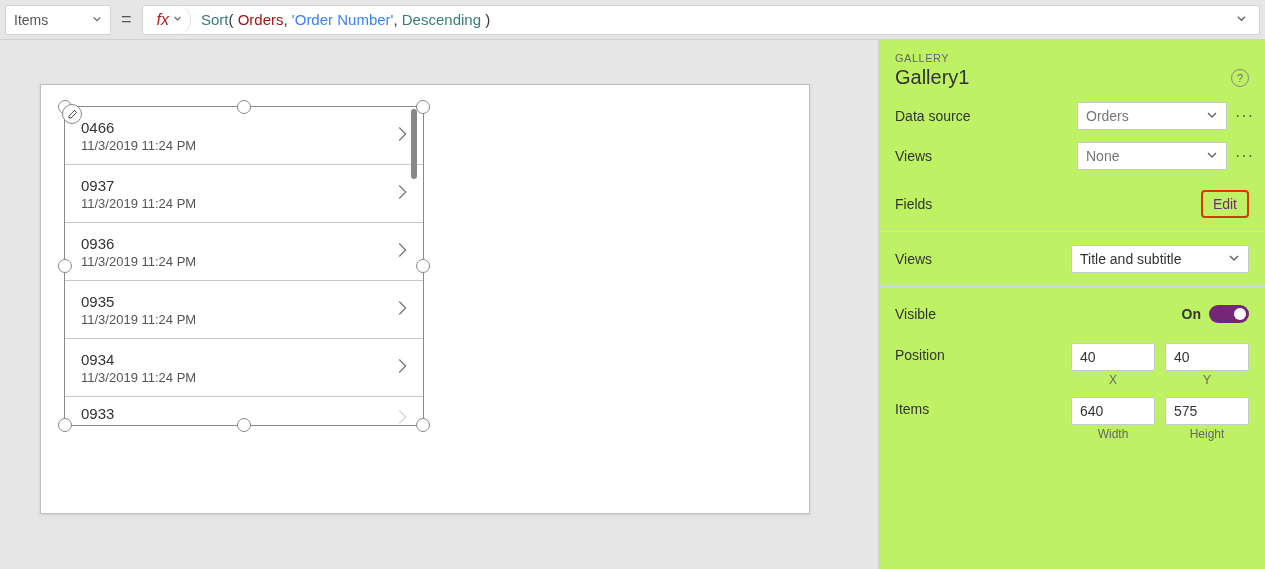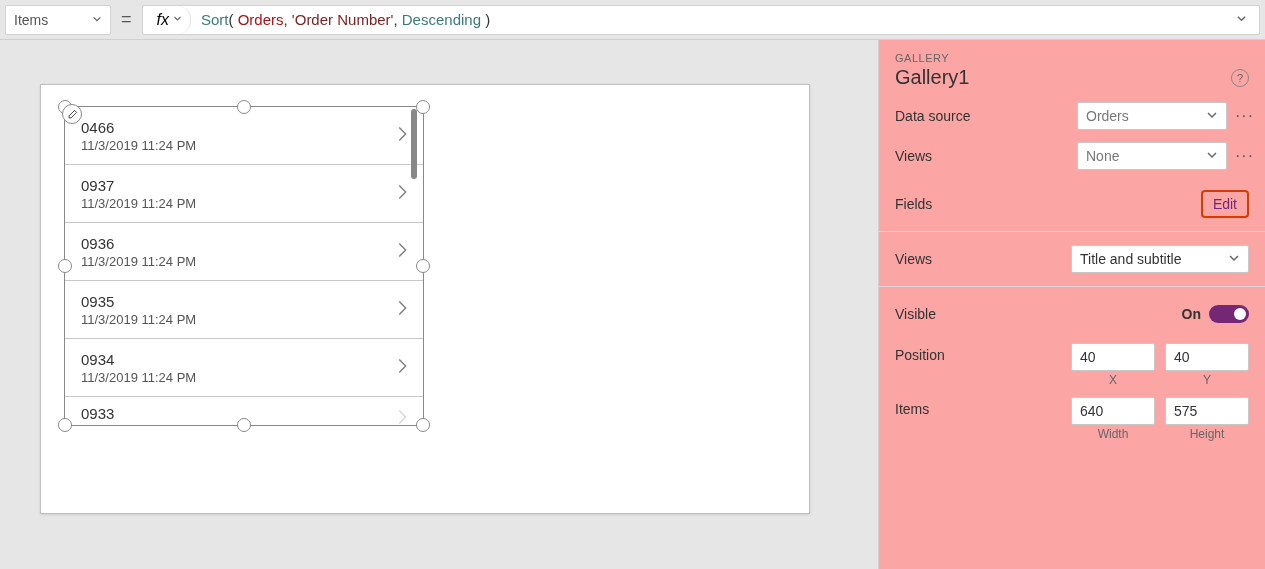--- a/index.html
+++ b/index.html
@@ -4,26 +4,26 @@
 <style>
   * { box-sizing: border-box; margin: 0; padding: 0; font-family: "Segoe UI", -apple-system, sans-serif; }
   body { background: #e6e6e6; width: 1265px; height: 569px; overflow: hidden; color: #323130; font-size: 14px; }
 
   
   .formula-bar { display: flex; align-items: center; height: 40px; background: #e6e6e6; padding: 4px 5px; gap: 6px; border-bottom: 1px solid #d0d0d0; }
   .prop-select { width: 106px; height: 30px; background: #fff; border: 1px solid #d2d2d2; border-radius: 2px; display: flex; align-items: center; justify-content: space-between; padding: 0 8px; color: #555; cursor: pointer; }
   .prop-select .chev { font-size: 11px; color: #666; }
   .eq-sign { font-size: 18px; color: #555; padding: 0 4px; }
   .fx-box { display: flex; align-items: center; flex: 1; height: 30px; background: #fff; border: 1px solid #d2d2d2; border-radius: 2px; }
-  .fx-label { font-style: italic; font-family: Georgia, serif; font-size: 16px; color: #000000; padding: 0 8px 0 14px; display: flex; align-items: center; gap: 4px; border-right: 1px solid #e0e0e0; height: 100%; border-radius: 13px; }
+  .fx-label { font-style: italic; font-family: Georgia, serif; font-size: 16px; color: #b91c1c; padding: 0 8px 0 14px; display: flex; align-items: center; gap: 4px; border-right: 1px solid #e0e0e0; height: 100%; border-radius: 13px; }
   .fx-label .chev { font-size: 10px; color: #666; }
   .formula-text { padding: 0 10px; font-family: Consolas, monospace; font-size: 15px; white-space: pre; flex: 1; }
   .formula-text .fn { color: #3a7a7a; }
   .formula-text .id { color: #a31515; }
-  .formula-text .str { color: #7f1d1d; }
+  .formula-text .str { color: #3b82f6; }
   .formula-text .kw { color: #3a7a7a; }
   .formula-text .plain { color: #333; }
   .fx-expand { padding: 0 12px; color: #666; font-size: 11px; cursor: pointer; }
 
   
   .main { display: flex; height: calc(569px - 40px); }
   .canvas-area { flex: 1; display: flex; align-items: flex-start; justify-content: flex-start; padding: 44px 0 0 40px; }
   .canvas { width: 770px; height: 430px; background: #fff; border: 1px solid #bfbfbf; box-shadow: 0 1px 3px rgba(0,0,0,0.1); position: relative; }
 
   
@@ -51,21 +51,21 @@
   .row:last-child { height: 35px; padding-top: 8px; padding-bottom: 0; align-items: flex-start; }
   .row .texts .title { font-size: 15px; color: #333; }
   .row .texts .sub { font-size: 13px; color: #555; margin-top: 2px; }
   .row .arrow svg { width: 22px; height: 22px; }
   .row .arrow { color: #7c7c7c; }
   .right-short-line { position: absolute; right: 4px; top: 0; width: 6px; height: 70px; background: #888; border-radius: 3px; }
   
   .scroll-track { position: absolute; right: 2px; top: 2px; bottom: 2px; width: 10px; }
 
   
-  .panel { width: 387px; background: #fca5a5; border-left: 1px solid #d0d0d0; display: flex; flex-direction: column; padding: 12px 0 0 0; }
+  .panel { width: 387px; background: #bef264; border-left: 1px solid #d0d0d0; display: flex; flex-direction: column; padding: 12px 0 0 0; }
   .panel-head { padding: 0 16px 0 16px; }
   .panel-label { font-size: 11px; letter-spacing: 0.5px; color: #666; }
   .panel-title-row { display: flex; align-items: center; justify-content: space-between; margin-top: 2px; }
   .panel-title { font-size: 20px; color: #333; }
   .help-icon { width: 18px; height: 18px; border: 1px solid #888; border-radius: 50%; display: flex; align-items: center; justify-content: center; font-size: 11px; color: #666; cursor: pointer; }
 
   .tabs { display: flex; gap: 24px; margin-top: 14px; padding: 0 16px; border-bottom: 1px solid #d0d0d0; }
   .tab { padding-bottom: 8px; font-size: 14px; color: #555; cursor: pointer; }
   .tab.active { color: #000; font-weight: 600; border-bottom: 2px solid #742774; margin-bottom: -1px; }
 

